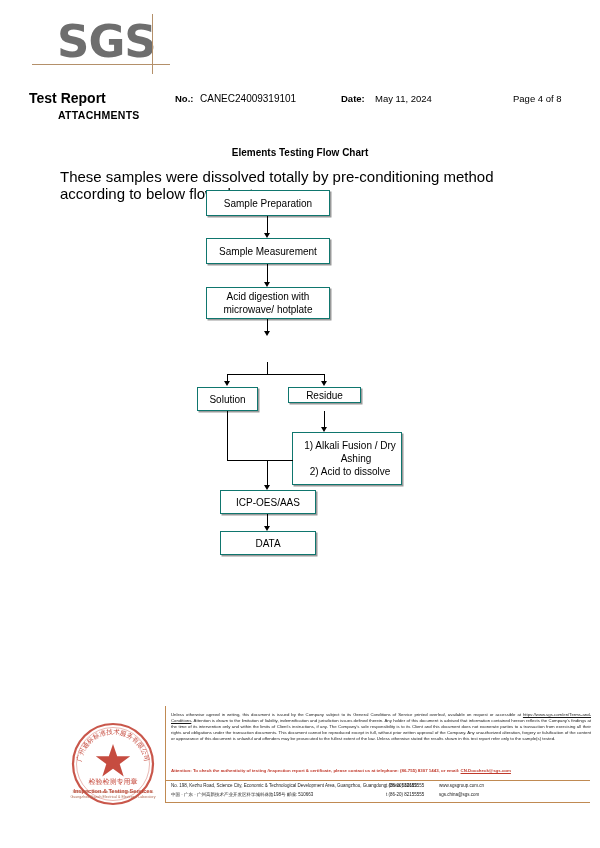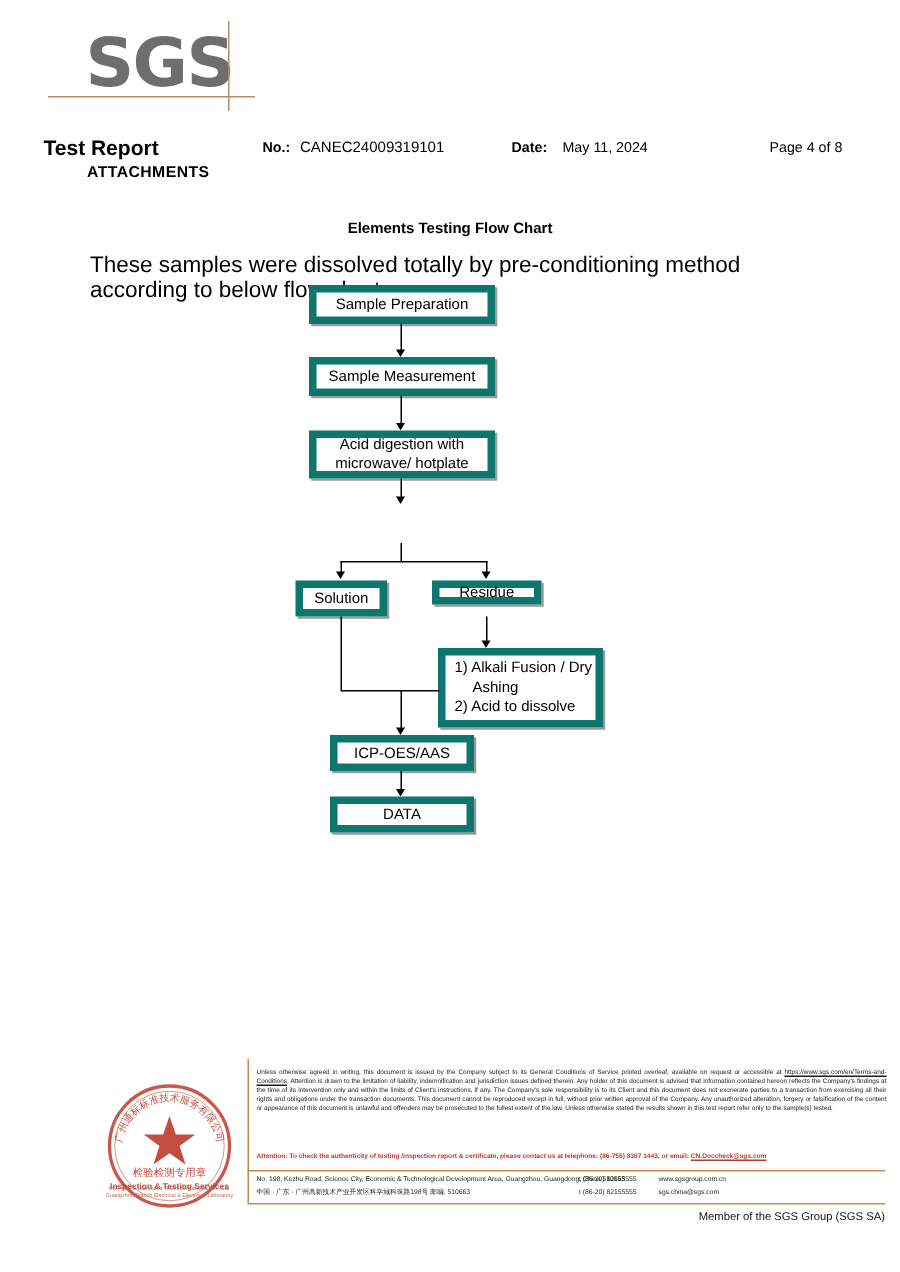--- a/index.html
+++ b/index.html
@@ -115,21 +115,21 @@
   #flowchart {
     position: absolute;
     left: 0; top: 185px;
     width: 600px;
     height: 370px;
   }
 
   .fbox {
     position: absolute;
     box-sizing: border-box;
-    border: 5px solid #0f766e;
+    border: 1px solid #0f766e;
     background: #ffffff;
     font-size: 10px;
     display: flex;
     align-items: center;
     justify-content: center;
     text-align: center;
     line-height: 13px;
     box-shadow: 1.5px 1.5px 0 0 #9a9a9a;
   }
   .fbox.left-align {
@@ -290,21 +290,21 @@
   <div class="fbox" style="left:197px; top:202px; width:61px; height:24px;">
     <span>Solution</span>
   </div>
 
   <div class="fbox" style="left:288px; top:202px; width:73px; height:16px;">
     <span>Residue</span>
   </div>
   <div class="vline" style="left:324px; top:226px; height:18px;"></div>
   <div class="arrow-down" style="left:321px; top:242px;"></div>
 
-  <div class="fbox left-align" style="left:292px; top:247px; width:110px; height:53px; flex-direction:column; align-items:flex-start; justify-content:center;">
+  <div class="fbox left-align" style="left:292px; top:247px; width:110px; height:53px; flex-direction:column; align-items:center; justify-content:center;">
     <span>1) Alkali Fusion / Dry</span>
     <span style="padding-left:12px;">Ashing</span>
     <span>2) Acid to dissolve</span>
   </div>
 
   <div class="vline" style="left:227px; top:226px; height:49px;"></div>
 
   <div class="hline" style="left:227px; top:275px; width:66px;"></div>
 
   <div class="vline" style="left:267px; top:275px; height:27px;"></div>
@@ -361,14 +361,13 @@
   </div>
 
   <div class="addr-row" style="top:85px;">
     <span class="a-main">中国 · 广东 · 广州高新技术产业开发区科学城科珠路198号    邮编: 510663</span>
     <span class="a-tel">t (86-20) 82155555</span>
     <span class="a-web">sgs.china@sgs.com</span>
   </div>
 
   <div id="footer-addr-rule-bottom"></div>
 
-  <div id="member-line">Member of the SGS Group (SGS SA)</div>
 </div>
 
 </body></html>

